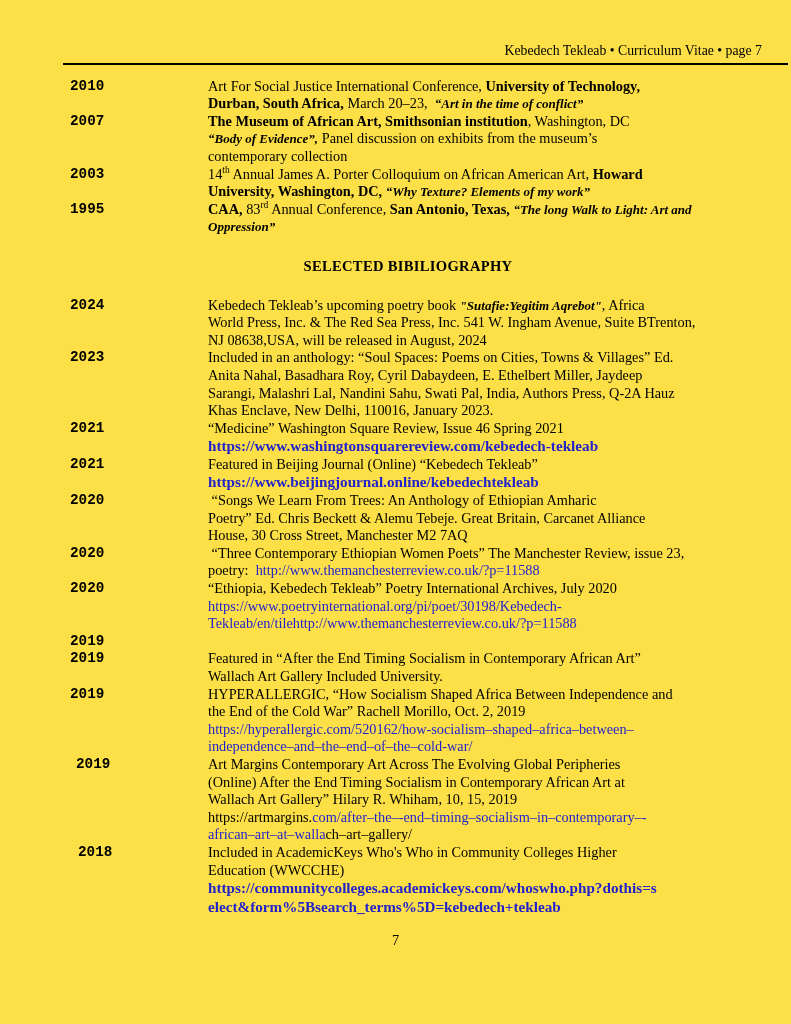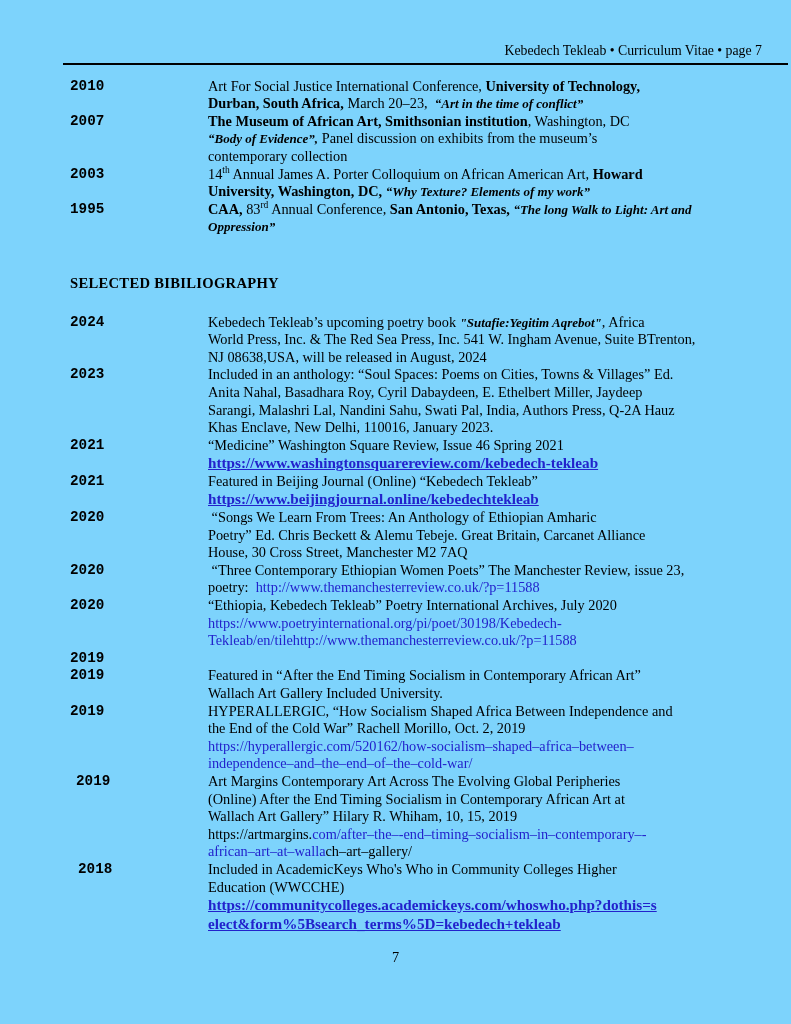--- a/index.html
+++ b/index.html
@@ -1,43 +1,43 @@
 <!DOCTYPE html>
 <html style="--link-color: #2222CC; --text-color: #000000;"><head>
 <meta charset="utf-8">
 <style>
   :root { --link-color: #2222CC; --text-color: #000000; }
   * { margin: 0; padding: 0; box-sizing: border-box; }
   html, body { background: #ffffff; }
   .page {
-    width: 791px; height: 1024px; background: #7dd3fc; overflow: hidden;
+    width: 791px; height: 1024px; background: #fde047; overflow: hidden;
     position: relative; color: var(--text-color);
     font-family: "Liberation Serif", serif;
     font-size: 14.3px; line-height: 17.6px;
   }
   .header {
     margin: 42px 3px 0 63px;
     padding: 0 26px 3px 0;
     border-bottom: 2px solid #000;
     text-align: right;
     font-size: 13.8px;
   }
   .content { margin: 13px 45px 0 70px; }
   .entry { display: flex; }
   .entry-year { width: 138px; flex: none; font-weight: bold; font-family: Liberation Mono, monospace; }
   .entry-body { flex: 1; white-space: pre-wrap; }
-  .section-heading { font-weight: bold; letter-spacing: 0.3px; margin-top: 39px; margin-bottom: 21px; font-size: 14.6px; }
+  .section-heading { font-weight: bold; letter-spacing: 0.3px; margin-top: 22px; margin-bottom: 21px; font-size: 14.6px; text-align: center; }
   .gap-before { margin-top: 28px; }
   .seg-plain { }
   .seg-bold { font-weight: bold; }
   .seg-italic { }
   .seg-bolditalic { font-weight: bold; font-style: italic; font-size: 13px; }
   .seg-sup { vertical-align: super; font-size: 9.5px; line-height: 0; }
   .seg-link { color: var(--link-color); cursor: pointer; }
-  .seg-linkbold { color: var(--link-color); text-decoration: underline; font-weight: bold; font-size: 15.2px; cursor: pointer; }
+  .seg-linkbold { color: var(--link-color); font-weight: bold; font-size: 15.2px; cursor: pointer; }
   .footer { text-align: center; margin-top: 16px; font-size: 14.3px; }
 </style>
 </head>
 <body>
 
 <div class="page">
   <div class="header">
     <span>Kebedech Tekleab • Curriculum Vitae • page 7</span>
   </div>
   <div class="content">

